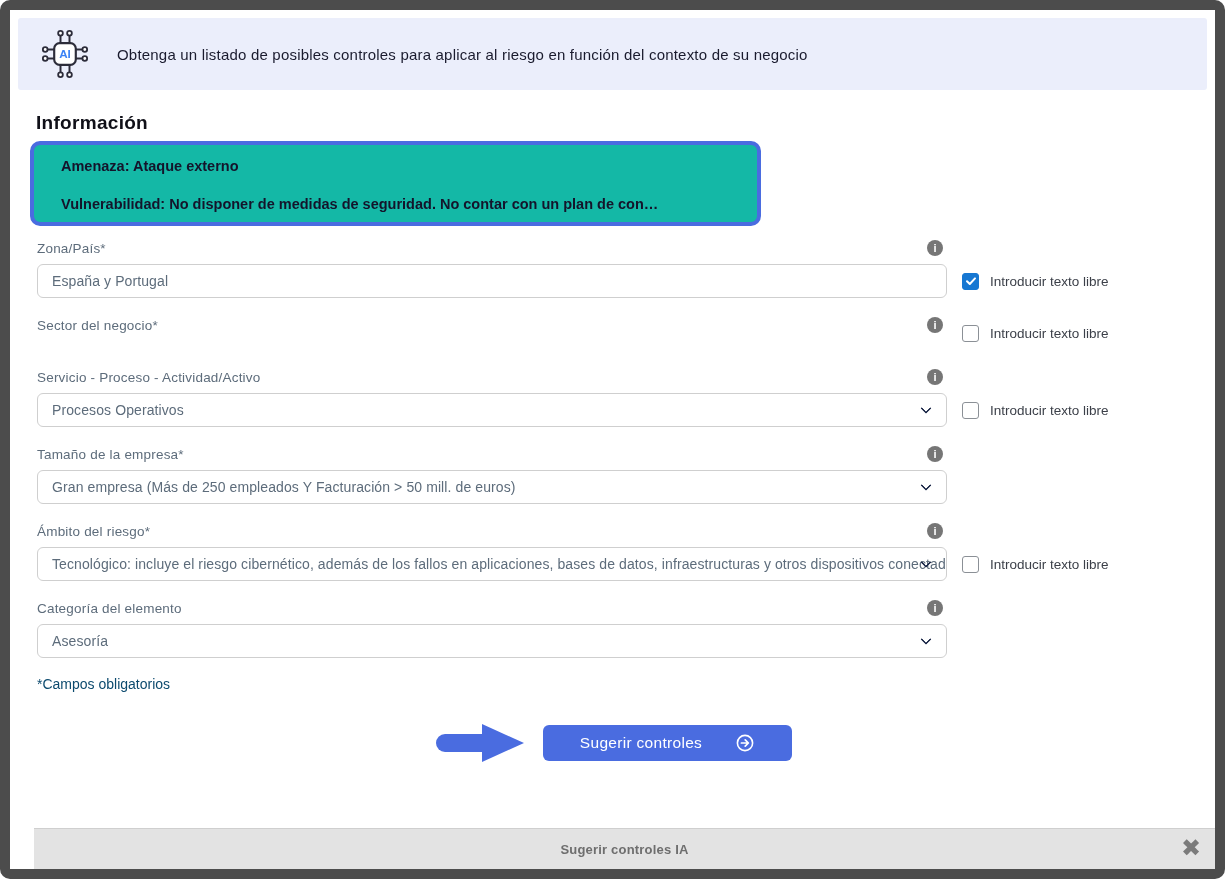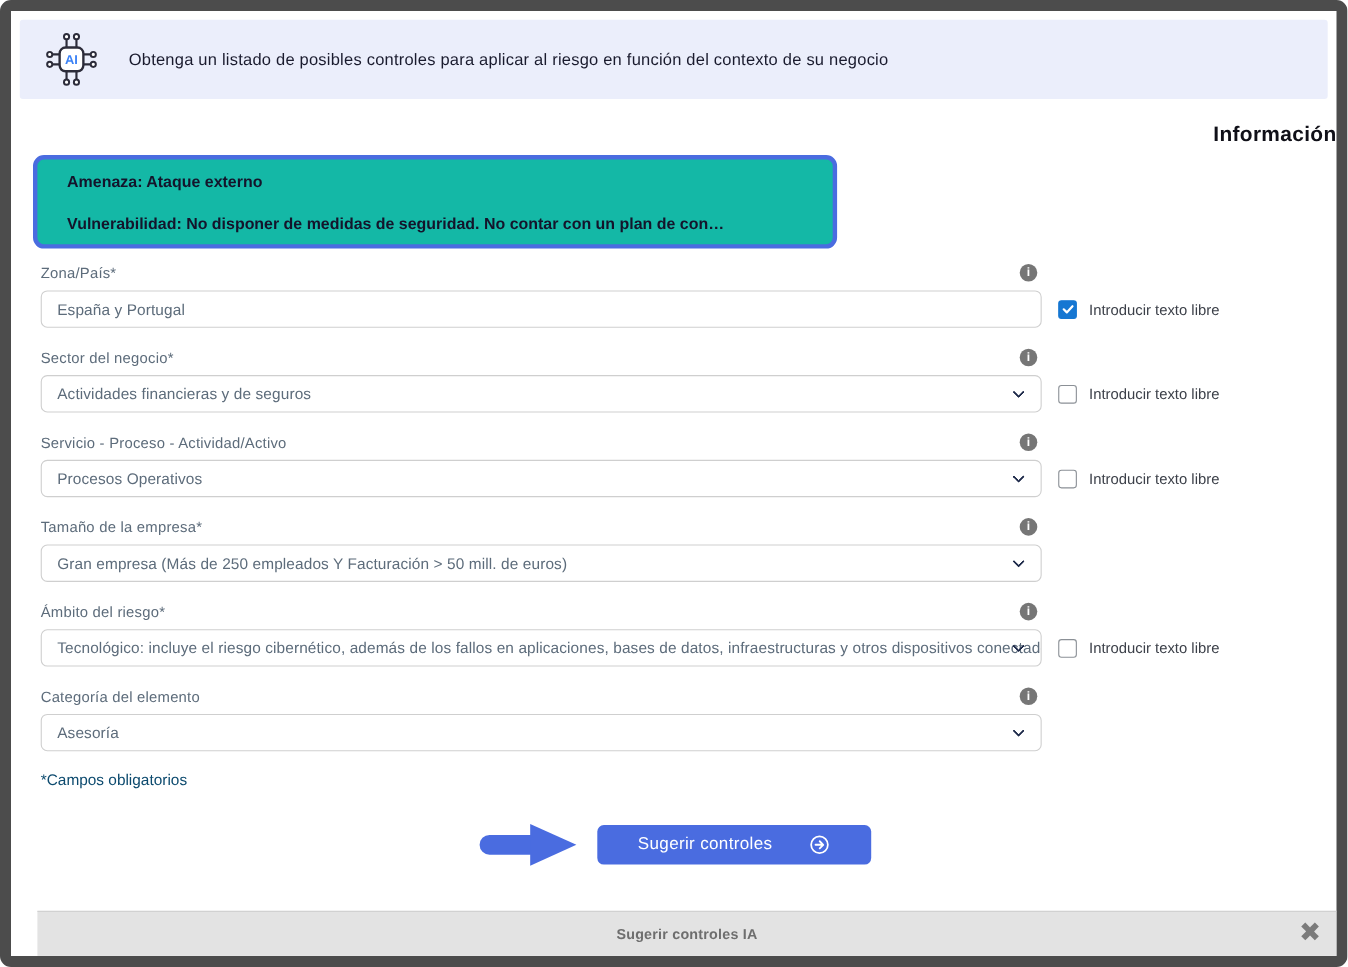--- a/index.html
+++ b/index.html
@@ -33,21 +33,20 @@
     color: #1a1b2e;
     letter-spacing: .2px;
   }
   
   .section-title {
     margin: 22px 0 0 26px;
     font-size: 19px;
     font-weight: bold;
     color: #101018;
     letter-spacing: .3px;
-    text-align: right;
   }
   
   .info-box {
     margin: 7px 0 0 20px;
     width: 731px; height: 85px;
     border: 4px solid #4a6ce0;
     border-radius: 10px;
     padding: 12px 16px 0 27px;
     background: #14b8a6;
   }
@@ -208,24 +207,20 @@
         </span>
         <span class="checkbox-label">Introducir texto libre</span>
       </div>
     </div>
 
     <div class="field-row">
       <div class="field-main">
         <div class="label-line">
           <span class="field-label">Sector del negocio*</span>
           <span class="info-icon">i</span>
-        </div>
-        <div class="control">
-          <span>Actividades financieras y de seguros</span>
-          <span class="chevron"></span>
         </div>
       </div>
       <div class="field-side">
         <span class="checkbox unchecked"></span>
         <span class="checkbox-label">Introducir texto libre</span>
       </div>
     </div>
 
     <div class="field-row">
       <div class="field-main">

